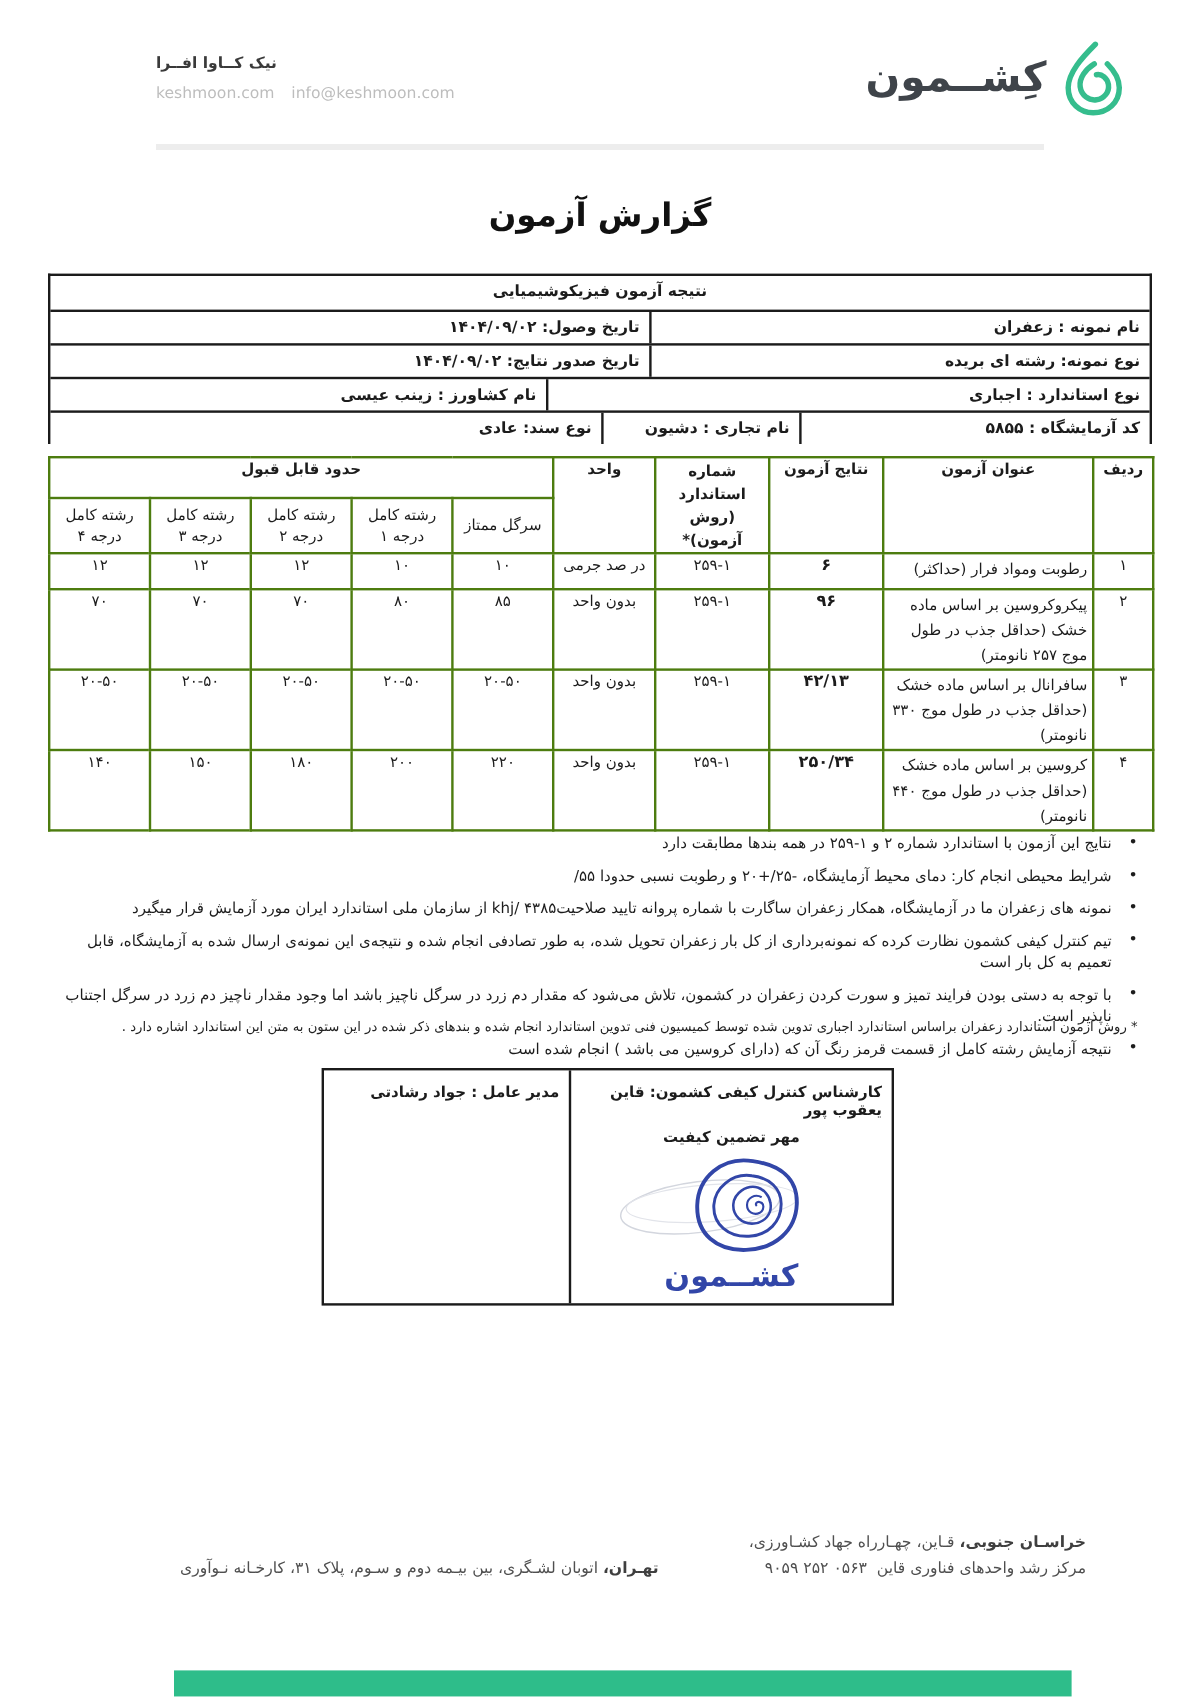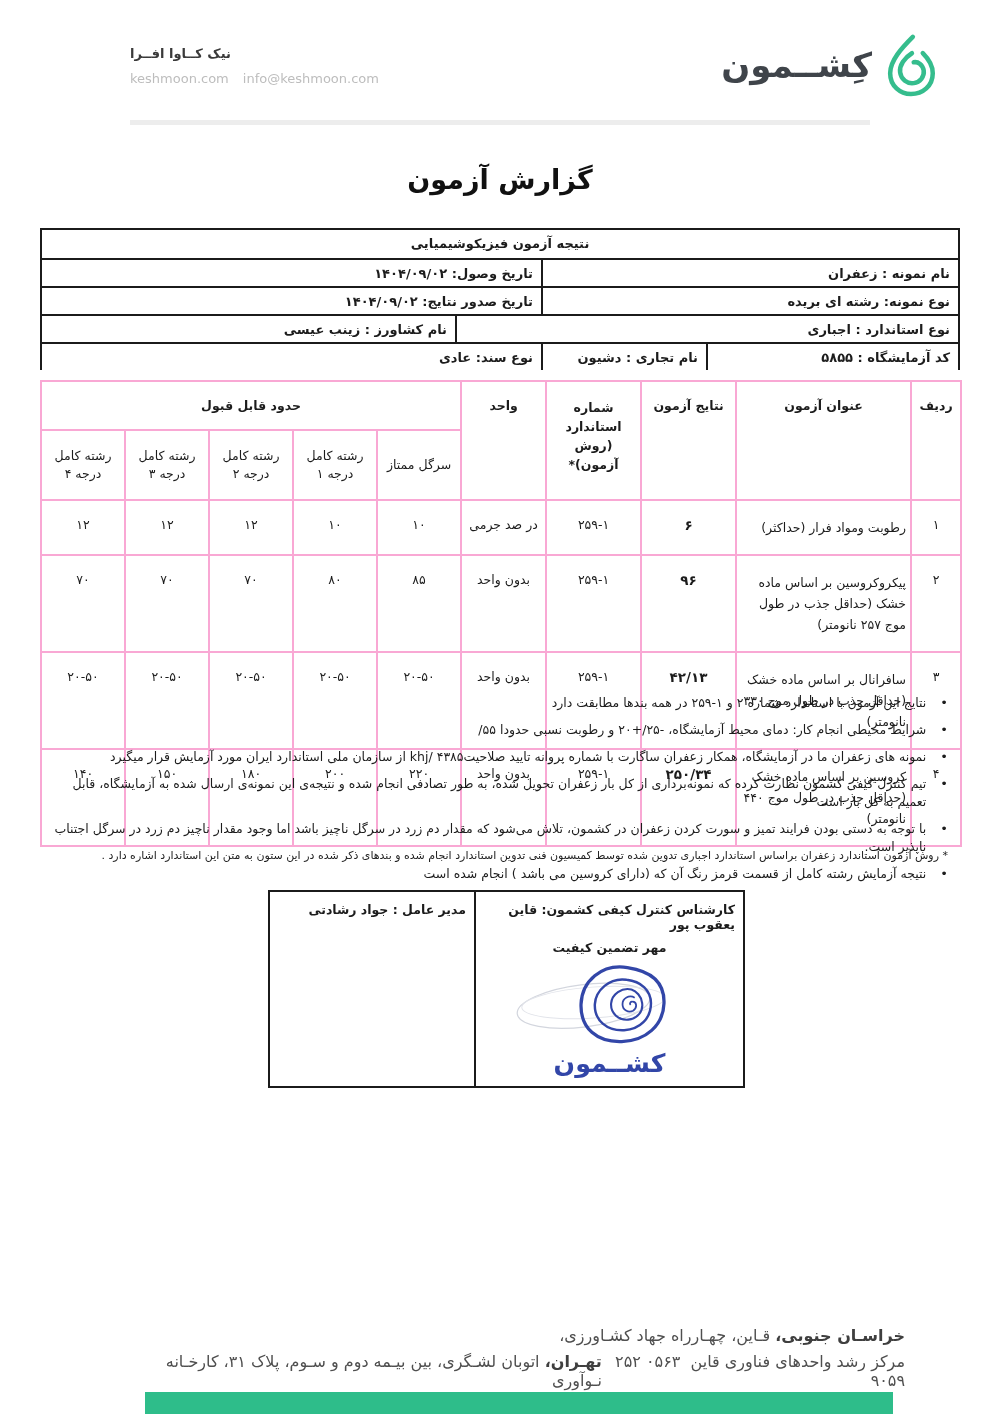--- a/index.html
+++ b/index.html
@@ -19,27 +19,27 @@
   
   .info{position:absolute;left:40px;top:228px;width:920px;box-sizing:border-box;
         border:2px solid #1b1b1b;border-bottom:0;font-size:13px;font-weight:bold;}
   .irow{display:flex;height:28px;line-height:28px;box-sizing:border-box;}
   .irow+.irow{border-top:2px solid #1b1b1b;}
   .icell{box-sizing:border-box;padding:0 8px;white-space:nowrap;overflow:hidden;}
   .irow .icell+.icell{border-right:2px solid #1b1b1b;}
   .icell.c-title{width:100%;text-align:center;}
   .w-right{width:415px;}
   .w-left{flex:1;}
-  .w-code{width:250px;padding-left:15px;}
+  .w-code{width:290px;padding-left:15px;}
   .w-trade{width:165px;}
   
   table.results{position:absolute;left:40px;top:380px;width:920px;border-collapse:collapse;
                 table-layout:fixed;font-size:12.5px;}
-  table.results th,table.results td{border:2px solid #f9a8d4;box-sizing:border-box;
-                padding:16px 4px;vertical-align:top;}
+  table.results th,table.results td{border:2px solid #4d7c0f;box-sizing:border-box;
+                padding:1px 4px;vertical-align:top;}
   table.results th{font-weight:bold;text-align:center;}
   th.group{height:34px;vertical-align:middle;padding:2px;}
   tr.h2 th{height:46px;vertical-align:middle;font-weight:normal;line-height:18px;}
   td.c{text-align:center;}
   td.title-cell{text-align:right;padding-right:8px;line-height:21px;}
   td.result-cell{text-align:center;font-weight:bold;font-size:13.5px;}
   .ltr{direction:ltr;unicode-bidi:isolate;}
   .std2{font-weight:bold;line-height:19px;}
   
   .notes{position:absolute;right:52px;left:40px;top:694px;list-style:none;margin:0;padding:0;}
@@ -48,21 +48,21 @@
   .footnote{position:absolute;right:52px;left:60px;top:849px;font-size:11px;text-align:right;color:#222;}
   
   .sign-box{position:absolute;left:268px;top:890px;width:477px;height:198px;box-sizing:border-box;
             border:2px solid #1b1b1b;display:flex;font-size:12.5px;font-weight:bold;}
   .sign-cell{box-sizing:border-box;padding:10px 8px;}
   .sign-right{width:267px;}
   .sign-left{flex:1;border-right:2px solid #1b1b1b;}
   .qa-label{text-align:center;margin-top:8px;}
   .stamp-wrap{margin-top:2px;text-align:center;}
   
-  .footer{position:absolute;left:150px;right:95px;top:1326px;font-size:16px;color:#4f4f4f;}
+  .footer{position:absolute;left:150px;right:95px;top:1278px;font-size:13px;color:#4f4f4f;}
   .footer .l1{text-align:right;}
   .footer .l2{display:flex;justify-content:space-between;margin-top:7px;}
   .footer b{color:#3f3f3f;}
   .green-bar{position:absolute;left:145px;top:1392px;width:748px;height:22px;background:#2ebd8a;}
 </style>
 </head>
 <body>
 
 <div class="page">
 

